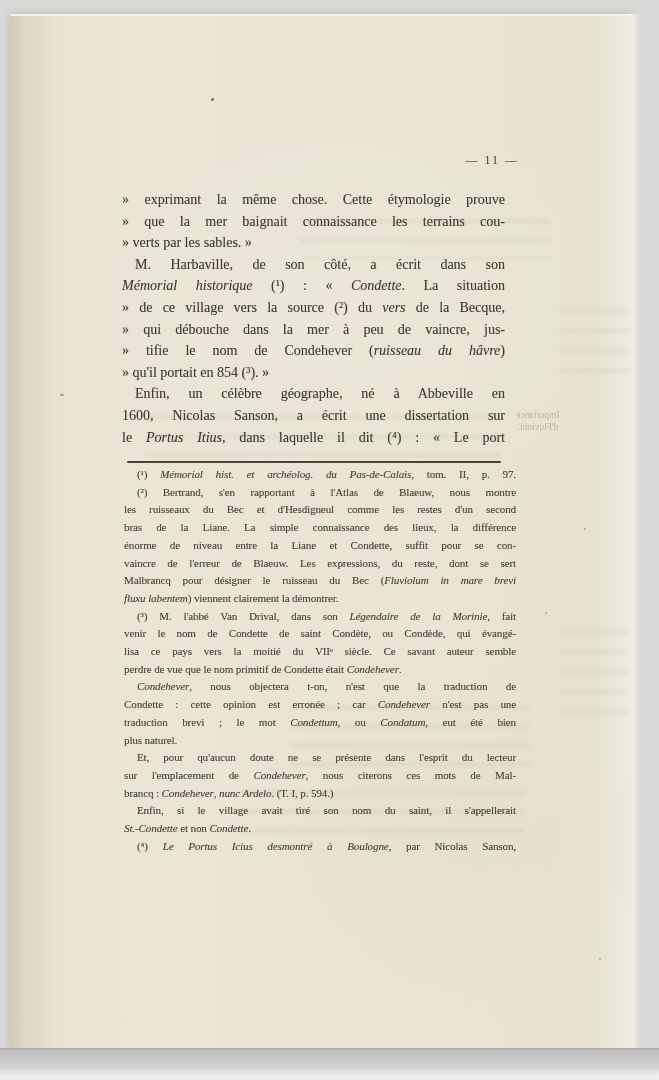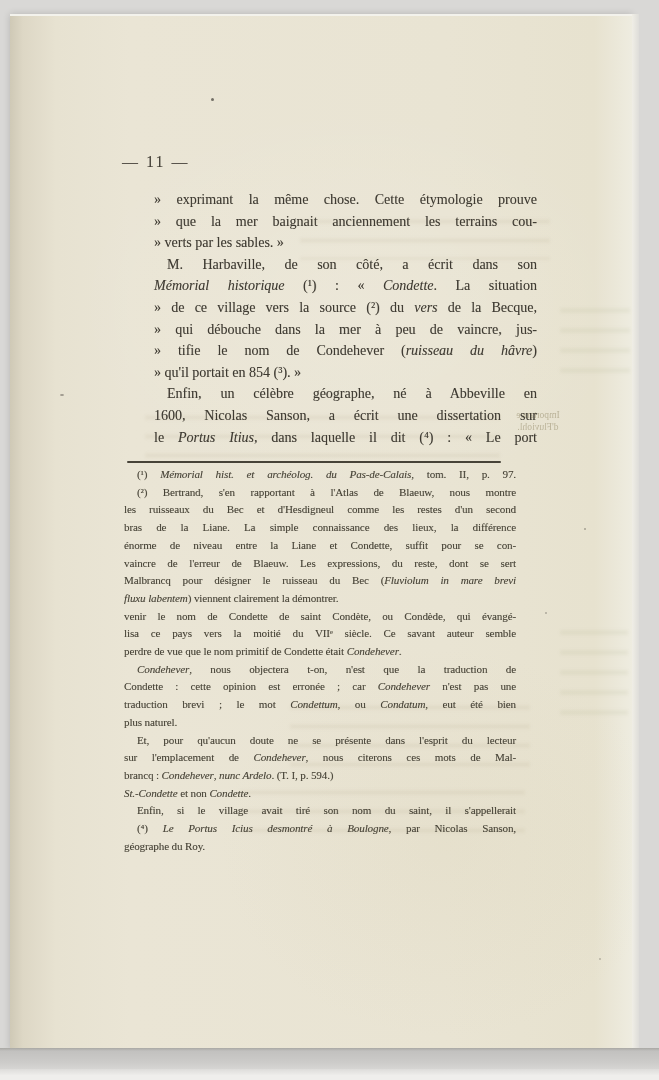--- a/index.html
+++ b/index.html
@@ -21,26 +21,26 @@
     box-shadow:0 0 7px rgba(0,0,0,.16);
   }
   #paper-right-edge{position:absolute;left:632px;top:14px;width:7px;height:1034px;
     background:linear-gradient(90deg,#f0eee6,#deddd9);}
   #scan-bottom{position:absolute;left:0;top:1048px;width:659px;height:32px;
     background:linear-gradient(180deg,#a9a8a4 0px,#c2c1bf 3px,#cccbc9 14px,#d8d7d5 22px);}
   #scan-bottom-white{position:absolute;left:0;top:1069px;width:659px;height:11px;
     background:linear-gradient(180deg,#dddcda,#efeeec 60%);}
   
   #folio{
-    position:absolute;left:122px;top:153px;width:383px;
-    text-align:left;font-size:16px;letter-spacing:2px;color:var(--ink,#3e3a32);
+    position:absolute;left:136px;top:153px;width:383px;
+    text-align:right;font-size:12px;letter-spacing:2px;color:var(--ink,#3e3a32);
   }
   #main-text{
     position:absolute;left:122px;top:189px;width:383px;
-    font-size:14px;line-height:21.6px;color:var(--ink,#3e3a32);margin-left:32px;
+    font-size:14px;line-height:21.6px;color:var(--ink,#3e3a32);
   }
   #footnote-rule{
     position:absolute;left:127px;top:461px;width:374px;height:2.2px;
     background:var(--rule,#474338);border-radius:1px;
   }
   #footnotes{
     position:absolute;left:124px;top:466px;width:392px;
     font-size:11px;line-height:17.7px;color:var(--footnote-ink,#474337);
     letter-spacing:-0.1px;
   }
@@ -86,21 +86,21 @@
   <div class="speck" style="left:211px;top:98px;width:3px;height:3px;opacity:.8"></div>
   <div class="speck" style="left:60px;top:394px;width:4px;height:2px;opacity:.5"></div>
   <div class="speck" style="left:584px;top:528px;width:2px;height:2px;opacity:.45"></div>
   <div class="speck" style="left:545px;top:612px;width:2px;height:2px;opacity:.4"></div>
   <div class="speck" style="left:599px;top:958px;width:2px;height:2px;opacity:.35"></div>
 
   <div id="folio">— 11 —</div>
 
   <div id="main-text">
       <div class="tline fill"><span>» exprimant la même chose. Cette étymologie prouve</span></div>
-      <div class="tline fill"><span>» que la mer baignait anciennement les terrains cou-</span></div>
+      <div class="tline fill"><span>» que la mer baignait connaissance les terrains cou-</span></div>
       <div class="tline"><span>» verts par les sables. »</span></div>
       <div class="tline fill ind"><span>M. Harbaville, de son côté, a écrit dans son</span></div>
       <div class="tline fill"><span class="it">Mémorial historique</span><span> (¹) : « </span><span class="it">Condette</span><span>. La situation</span></div>
       <div class="tline fill"><span>» de ce village vers la source (²) du </span><span class="it">vers</span><span> de la Becque,</span></div>
       <div class="tline fill"><span>» qui débouche dans la mer à peu de vaincre, jus-</span></div>
       <div class="tline fill"><span>» tifie le nom de Condehever (</span><span class="it">ruisseau du hâvre</span><span>)</span></div>
       <div class="tline"><span>» qu'il portait en 854 (³). »</span></div>
       <div class="tline fill ind"><span>Enfin, un célèbre géographe, né à Abbeville en</span></div>
       <div class="tline fill"><span>1600, Nicolas Sanson, a écrit une dissertation sur</span></div>
       <div class="tline fill"><span>le </span><span class="it">Portus Itius</span><span>, dans laquelle il dit (⁴) : « Le port</span></div>
@@ -110,29 +110,29 @@
 
   <div id="footnotes">
       <div class="tline fill ind"><span>(¹) </span><span class="it">Mémorial hist. et archéolog. du Pas-de-Calais</span><span>, tom. II, p. 97.</span></div>
       <div class="tline fill ind"><span>(²) Bertrand, s'en rapportant à l'Atlas de Blaeuw, nous montre</span></div>
       <div class="tline fill"><span>les ruisseaux du Bec et d'Hesdigneul comme les restes d'un second</span></div>
       <div class="tline fill"><span>bras de la Liane. La simple connaissance des lieux, la différence</span></div>
       <div class="tline fill"><span>énorme de niveau entre la Liane et Condette, suffit pour se con-</span></div>
       <div class="tline fill"><span>vaincre de l'erreur de Blaeuw. Les expressions, du reste, dont se sert</span></div>
       <div class="tline fill"><span>Malbrancq pour désigner le ruisseau du Bec (</span><span class="it">Fluviolum in mare brevi</span></div>
       <div class="tline"><span class="it">fluxu labentem</span><span>) viennent clairement la démontrer.</span></div>
+      <div class="tline fill ind"><span>(³) M. l'abbé Van Drival, dans son </span><span class="it">Légendaire de la Morinie</span><span>, fait</span></div>
       <div class="tline fill"><span>venir le nom de Condette de saint Condète, ou Condède, qui évangé-</span></div>
       <div class="tline fill"><span>lisa ce pays vers la moitié du VIIᵉ siècle. Ce savant auteur semble</span></div>
       <div class="tline"><span>perdre de vue que le nom primitif de Condette était </span><span class="it">Condehever</span><span>.</span></div>
       <div class="tline fill ind"><span class="it">Condehever</span><span>, nous objectera t-on, n'est que la traduction de</span></div>
       <div class="tline fill"><span>Condette : cette opinion est erronée ; car </span><span class="it">Condehever</span><span> n'est pas une</span></div>
       <div class="tline fill"><span>traduction brevi ; le mot </span><span class="it">Condettum</span><span>, ou </span><span class="it">Condatum</span><span>, eut été bien</span></div>
       <div class="tline"><span>plus naturel.</span></div>
       <div class="tline fill ind"><span>Et, pour qu'aucun doute ne se présente dans l'esprit du lecteur</span></div>
       <div class="tline fill"><span>sur l'emplacement de </span><span class="it">Condehever</span><span>, nous citerons ces mots de Mal-</span></div>
       <div class="tline"><span>brancq : </span><span class="it">Condehever</span><span>, </span><span class="it">nunc Ardelo</span><span>. (T. I, p. 594.)</span></div>
+      <div class="tline fill ind"><span>Enfin, si le village avait tiré son nom du saint, il s'appellerait</span></div>
       <div class="tline"><span class="it">St.-Condette</span><span> et non </span><span class="it">Condette</span><span>.</span></div>
-      <div class="tline fill ind"><span>Enfin, si le village avait tiré son nom du saint, il s'appellerait</span></div>
       <div class="tline fill ind"><span>(⁴) </span><span class="it">Le Portus Icius desmontré à Boulogne</span><span>, par Nicolas Sanson,</span></div>
-      <div class="tline"><span>géographe du Roy.</span></div>
     </div>
 
 </div>
 
 </body></html>

